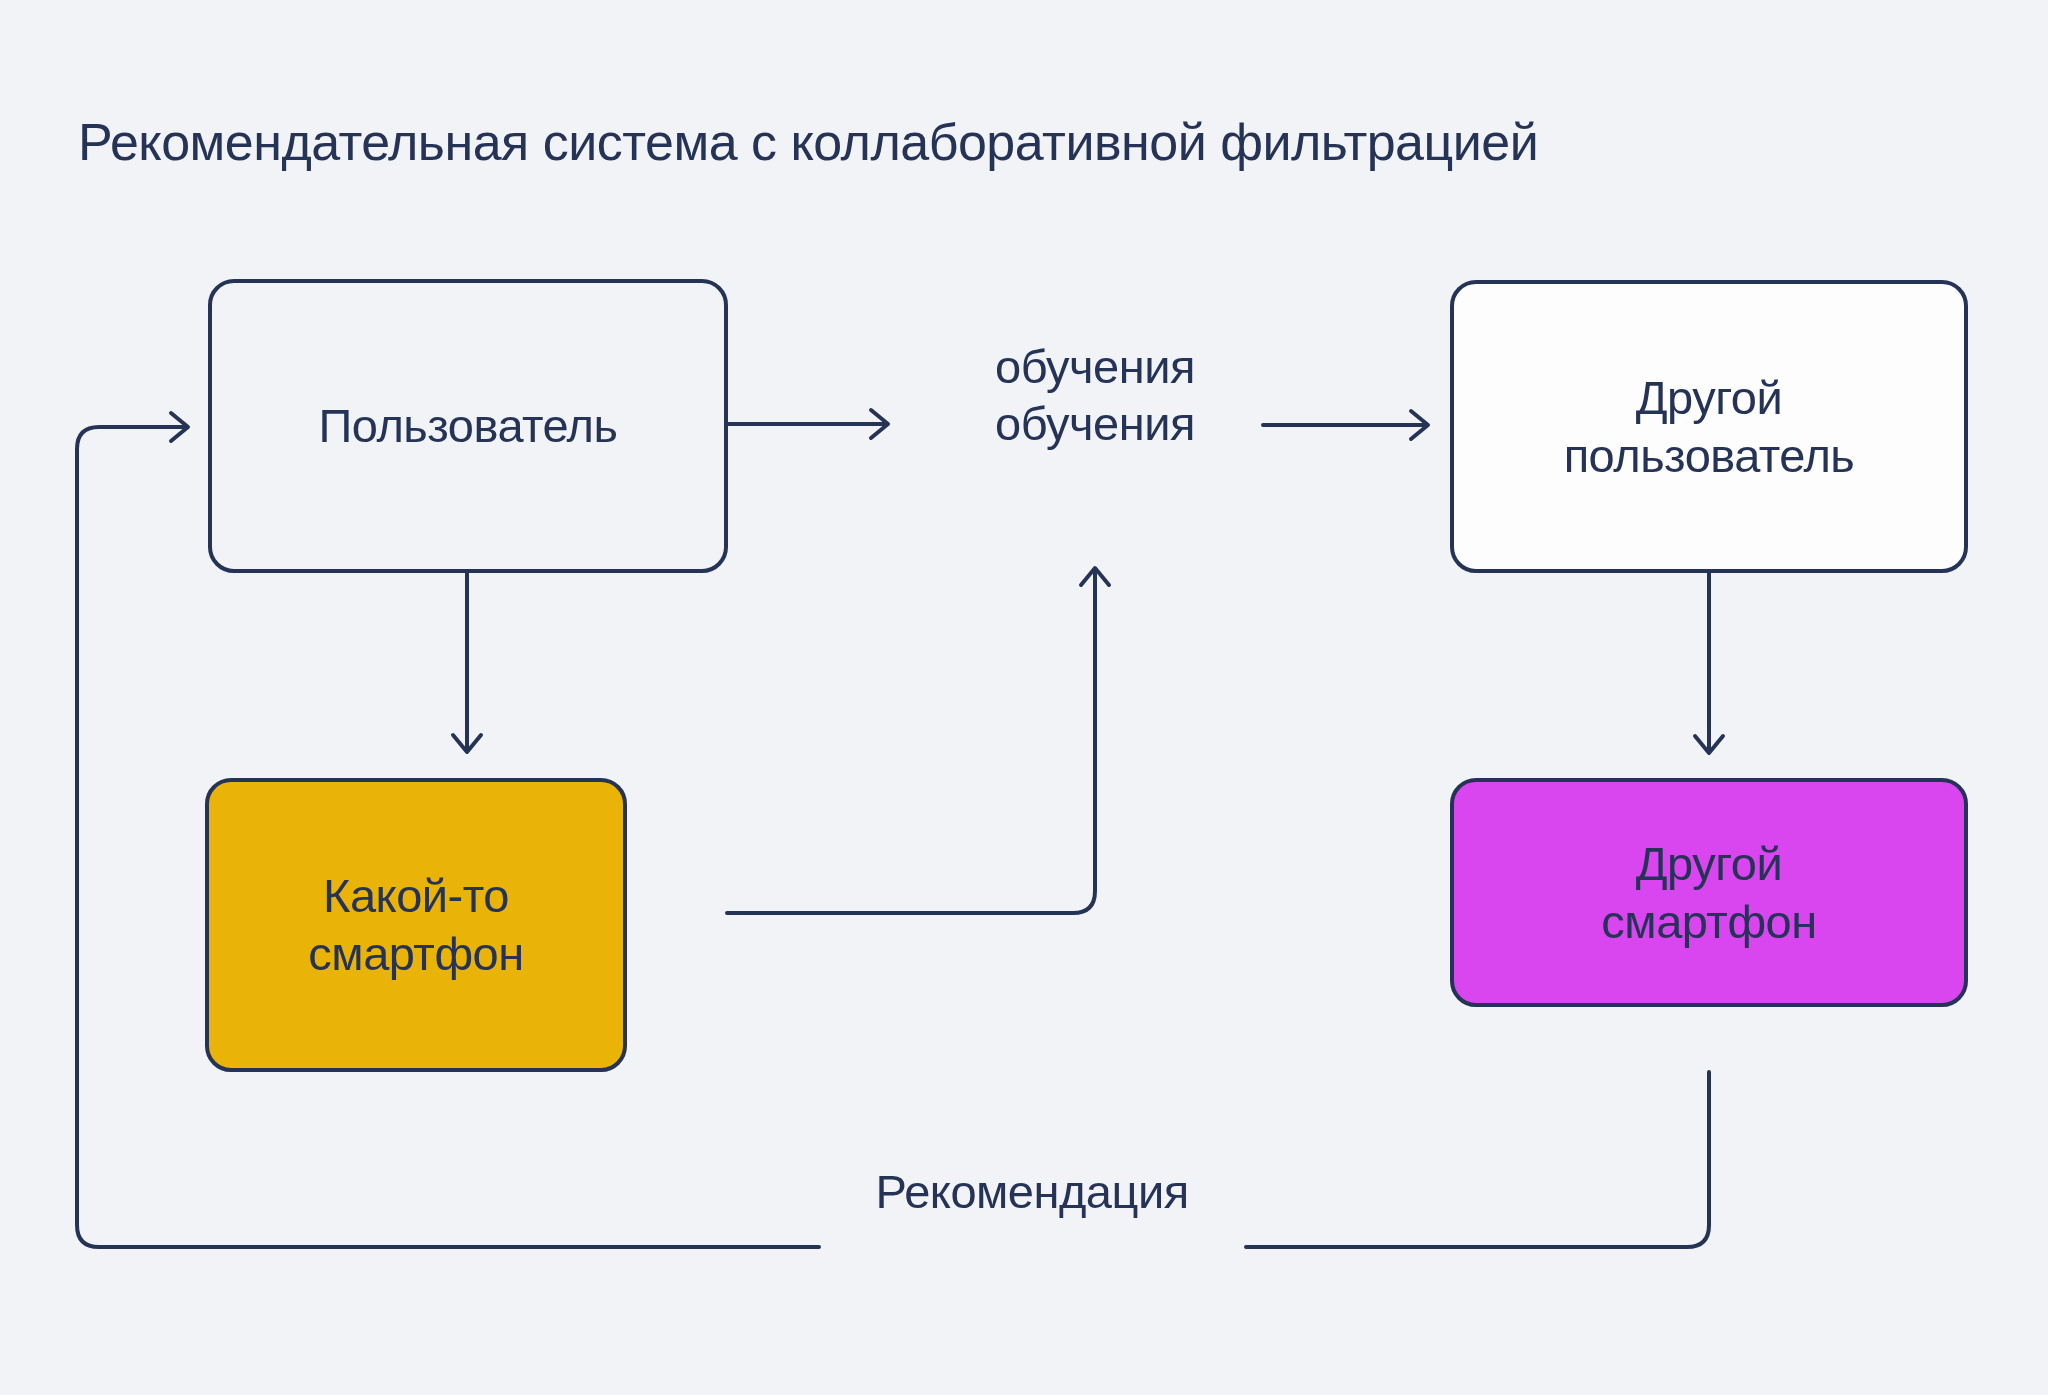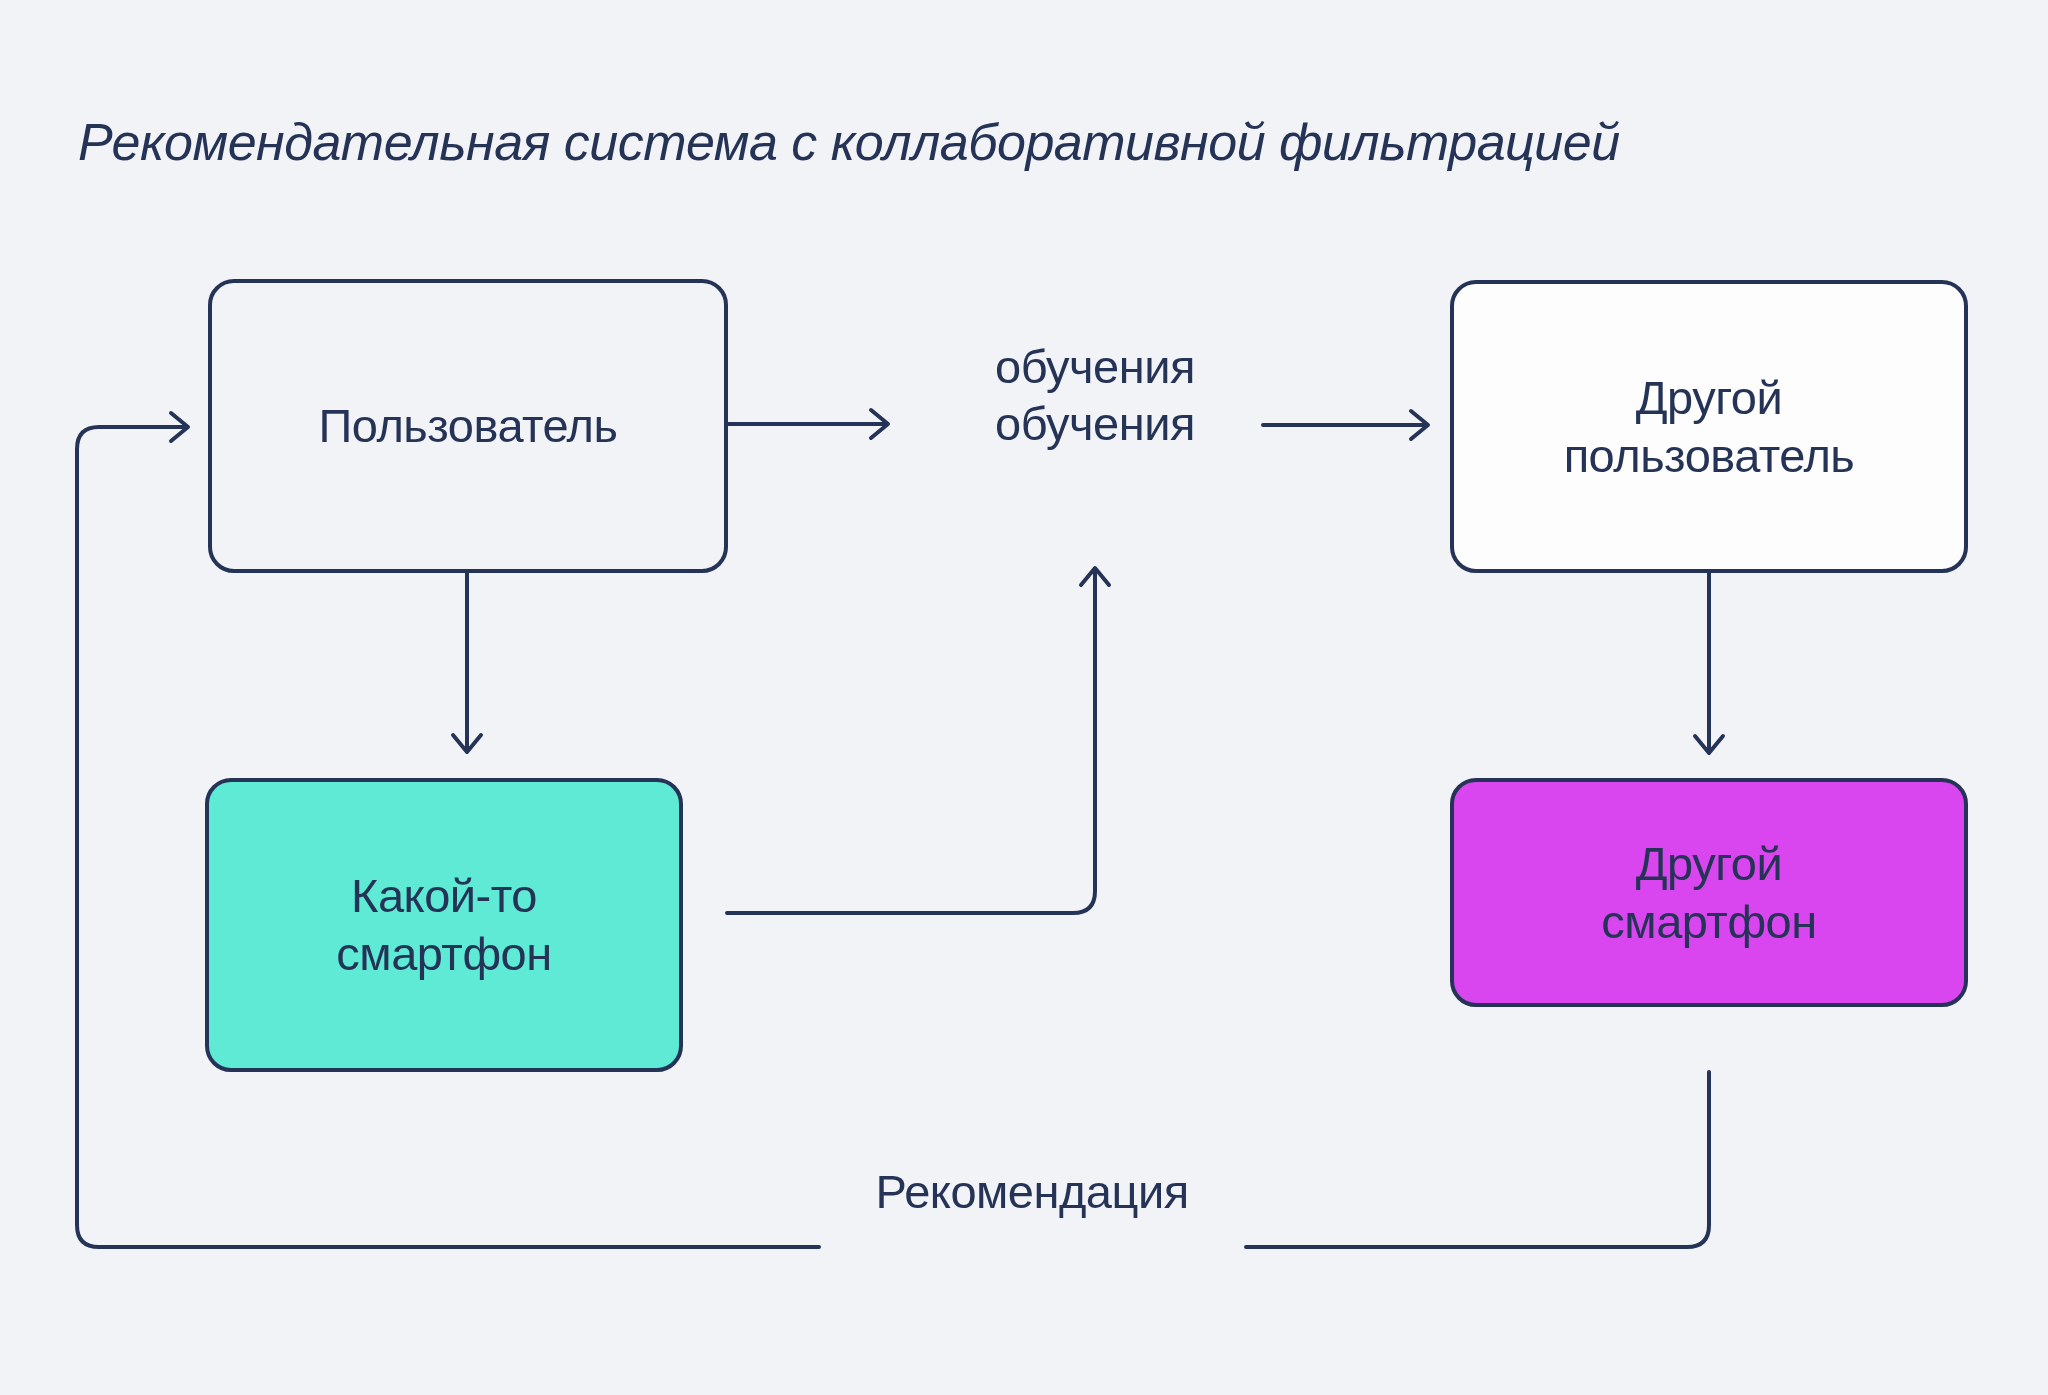--- a/index.html
+++ b/index.html
@@ -4,33 +4,33 @@
 <style>
   html,body{margin:0;padding:0;}
   body{
     width:2048px;height:1395px;position:relative;overflow:hidden;
     background:#f2f3f6;
     font-family:"Liberation Sans","DejaVu Sans",sans-serif;
     color:#253456;
   }
   .title{
     position:absolute;left:78px;top:112px;
-    font-size:52px;letter-spacing:-0.5px;white-space:nowrap;font-style:italic;
+    font-size:52px;letter-spacing:-0.5px;white-space:nowrap;
   }
   svg.connectors{position:absolute;left:0;top:0;}
   svg.connectors path{fill:none;stroke:#253456;stroke-width:4px;stroke-linecap:round;stroke-linejoin:round;}
   .node{
     position:absolute;box-sizing:border-box;
     border:4px solid #253456;border-radius:26px;
     display:flex;flex-direction:column;align-items:center;justify-content:center;
     text-align:center;font-size:47px;line-height:58px;letter-spacing:-0.5px;
   }
   .node-user{left:208px;top:279px;width:520px;height:294px;background:transparent;}
   .node-similar{left:1450px;top:280px;width:518px;height:293px;background:#fdfdfe;}
-  .node-phone1{left:205px;top:778px;width:478px;height:294px;background:#5eead4;}
+  .node-phone1{left:205px;top:778px;width:422px;height:294px;background:#eab308;}
   .node-phone2{left:1450px;top:778px;width:518px;height:229px;background:#d946ef;}
   .float-label{
     position:absolute;text-align:center;
     font-size:47px;line-height:57px;letter-spacing:-0.5px;
   }
   .ml-label{left:895px;top:338px;width:400px;}
   .rec-label{left:832px;top:1163px;width:400px;line-height:58px;}
   .line{display:block;}
 </style>
 </head>

